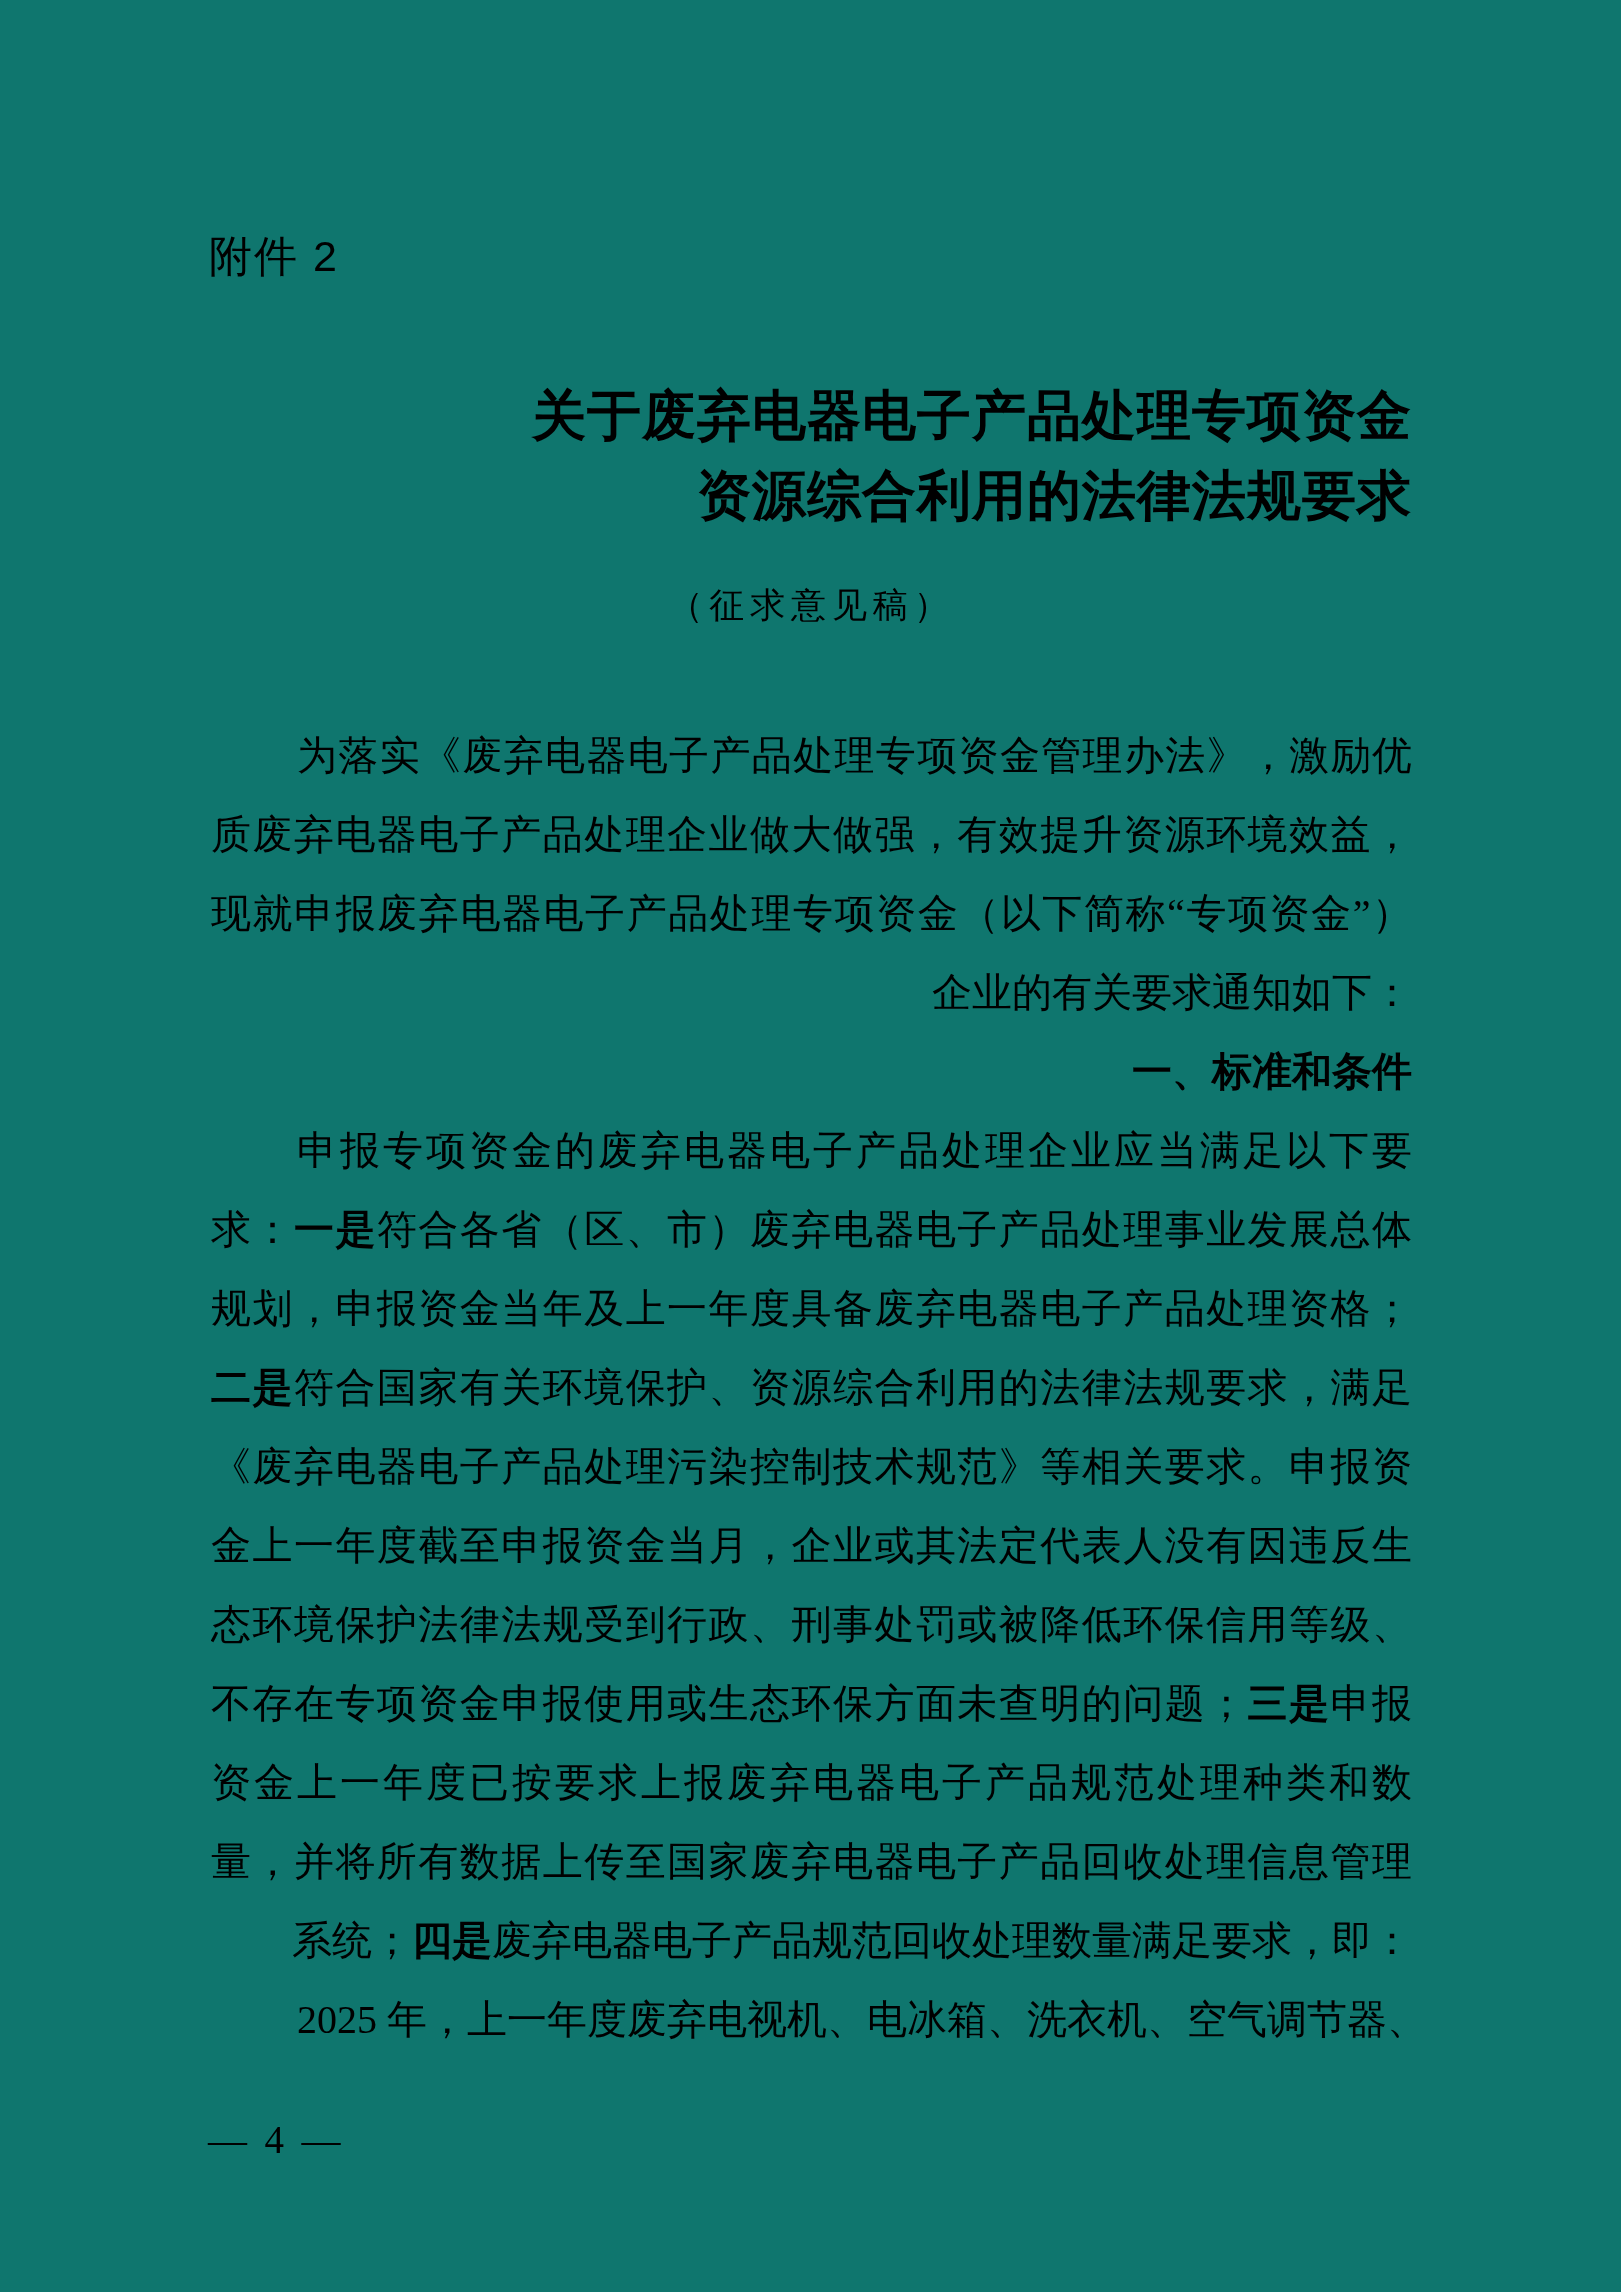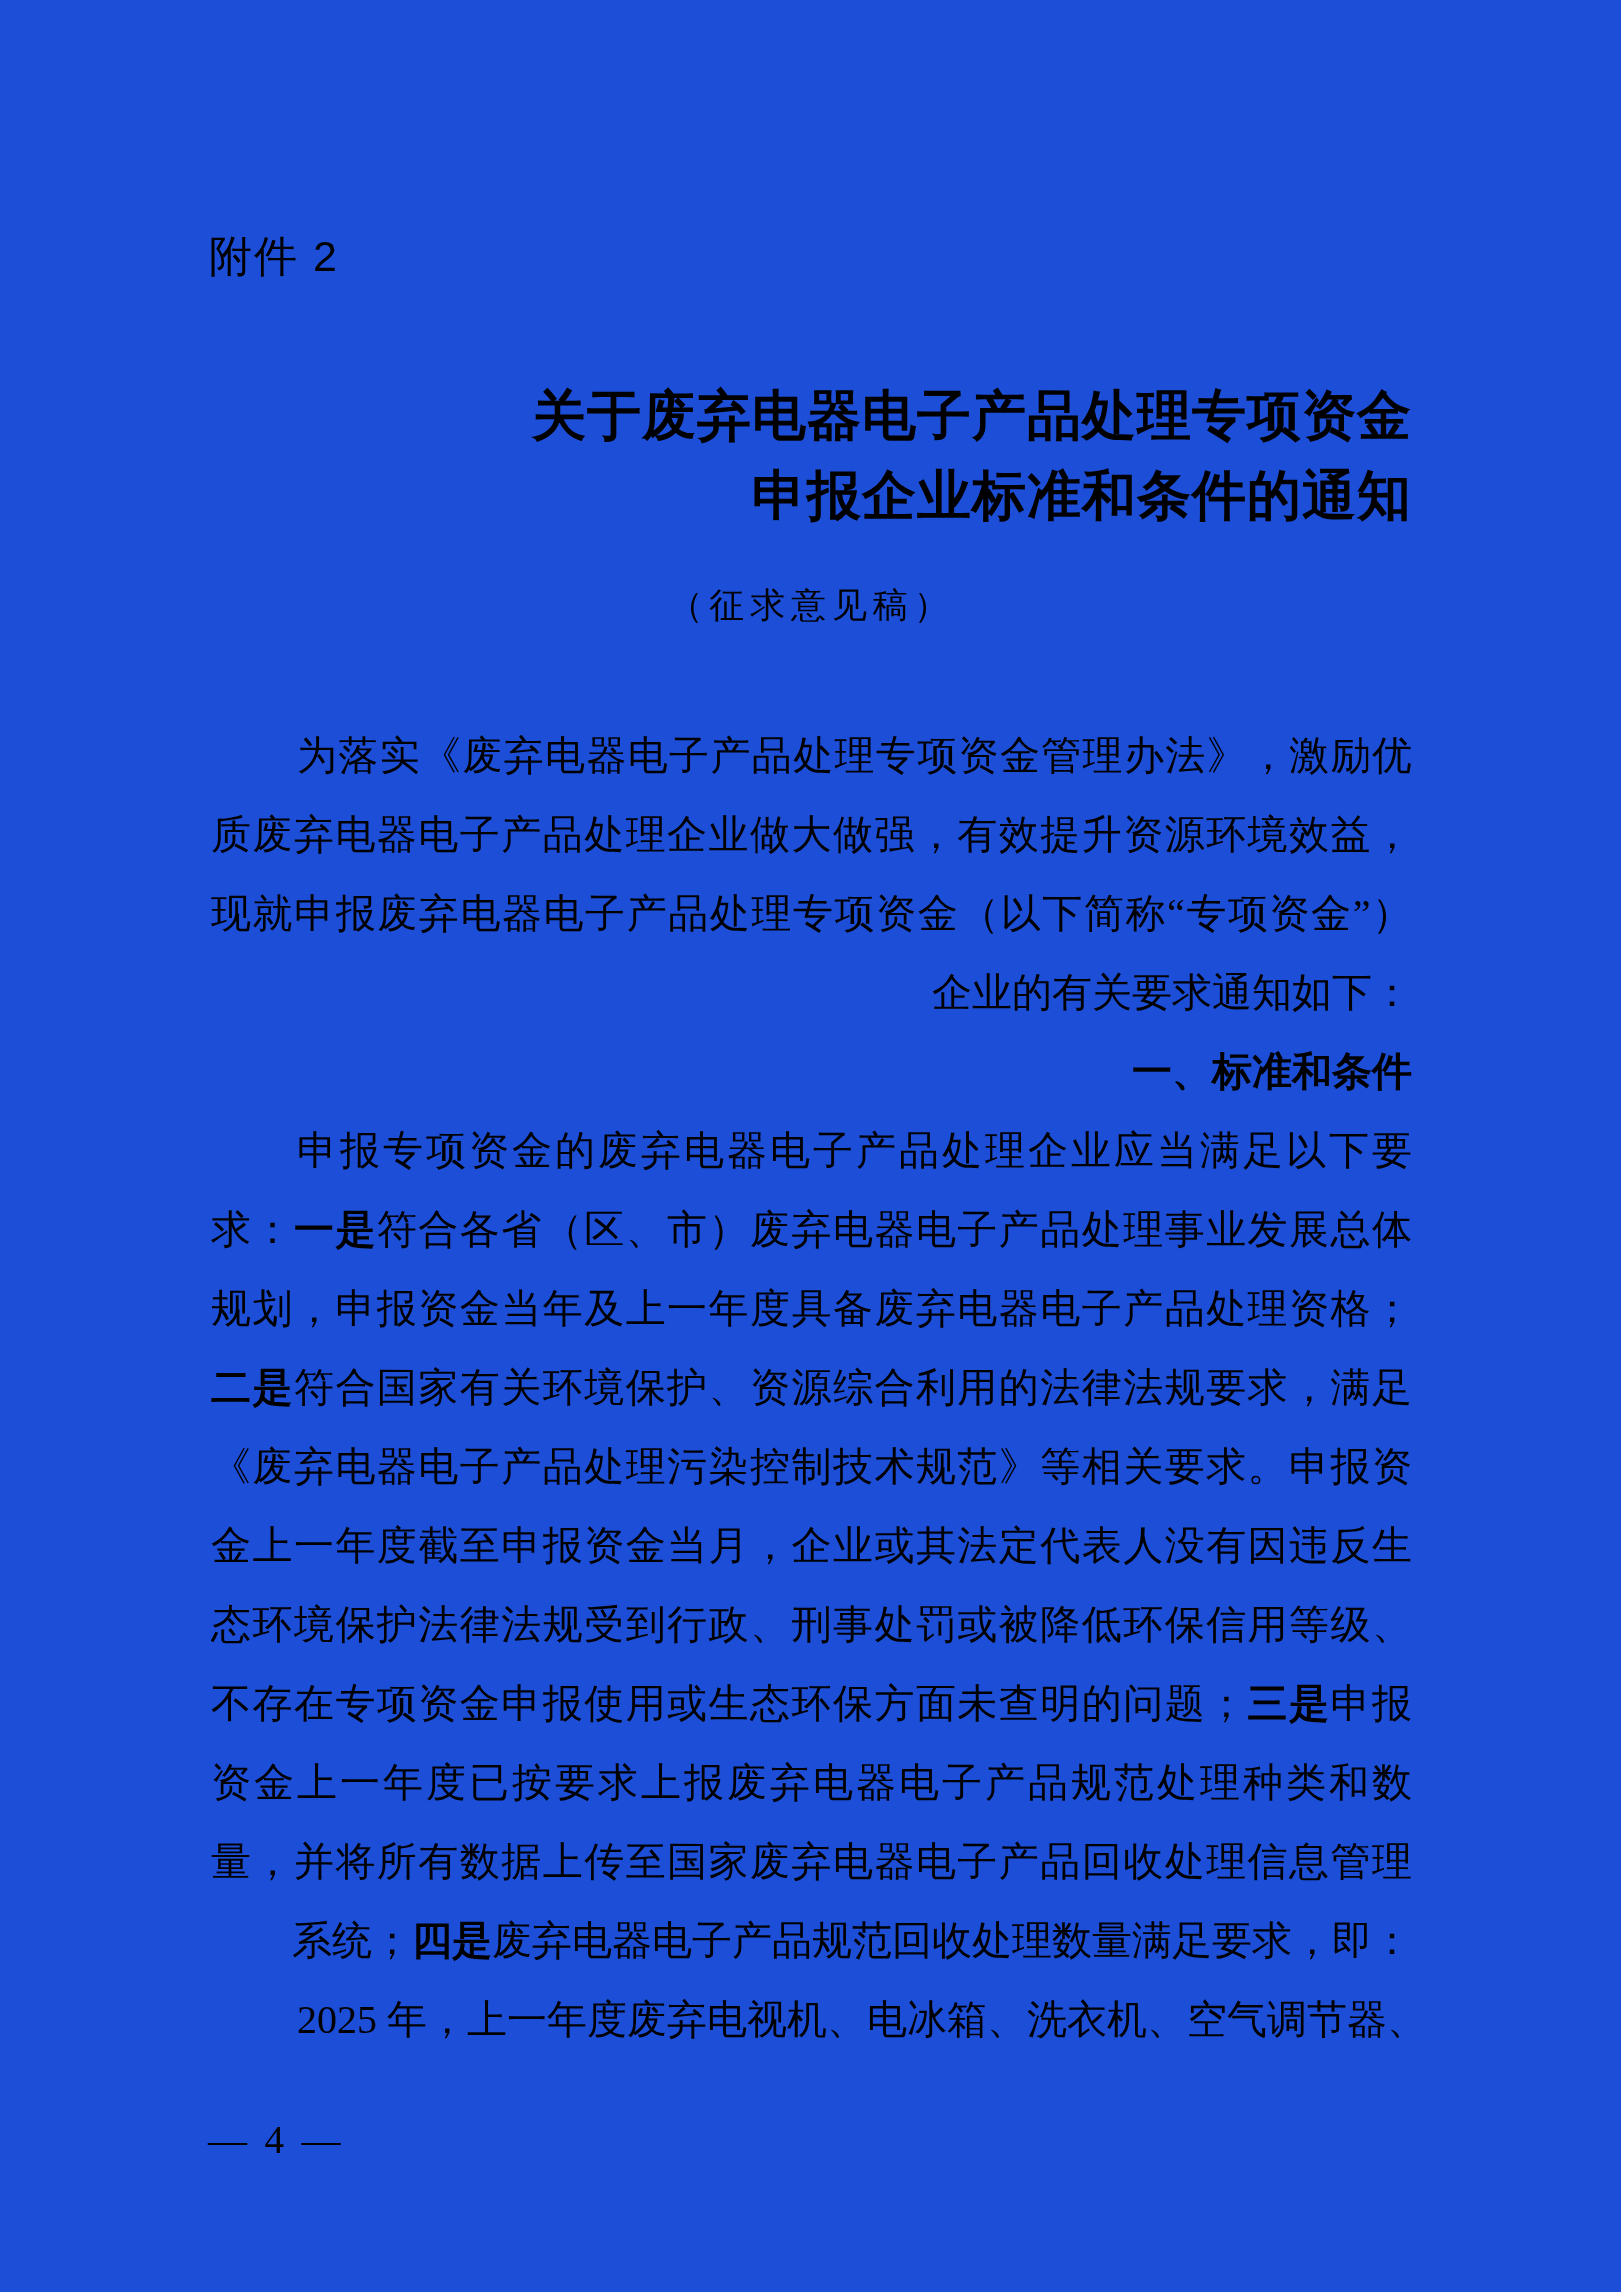--- a/index.html
+++ b/index.html
@@ -1,19 +1,19 @@
 <!DOCTYPE html>
 <html lang="zh"><head>
 <meta charset="utf-8">
 <style>
   html,body{margin:0;padding:0;background:#e8e8e8;}
   .page{
     position:relative;
     width:1621px;height:2293px;
-    background:#1d4ed8;
+    background:#0f766e;
     color:#000;
     font-family:"Liberation Serif","DejaVu Serif",serif;
     overflow:hidden;
     margin:0 auto;
   }
   .attachment{
     position:absolute;left:209px;top:231px;
     font-family:"Liberation Sans","DejaVu Sans",sans-serif;
     font-size:43px;line-height:51px;font-weight:500;
     letter-spacing:2px;
@@ -57,21 +57,21 @@
 </style>
 </head>
 <body>
 
 <div class="page">
 
   <div class="attachment">附件 2</div>
 
   <div class="title">
     <div>关于废弃电器电子产品处理专项资金</div>
-    <div>申报企业标准和条件的通知</div>
+    <div>资源综合利用的法律法规要求</div>
   </div>
 
   <div class="subtitle">（征求意见稿）</div>
 
   <div class="body-text" id="body-lines">
       <div class="line indent justify"><span>为落实《废弃电器电子产品处理专项资金管理办法》，激励优</span></div>
       <div class="line justify"><span>质废弃电器电子产品处理企业做大做强，有效提升资源环境效益，</span></div>
       <div class="line justify"><span>现就申报废弃电器电子产品处理专项资金（以下简称“专项资金”）</span></div>
       <div class="line"><span>企业的有关要求通知如下：</span></div>
       <div class="line indent"><b class="emph">一、标准和条件</b></div>

